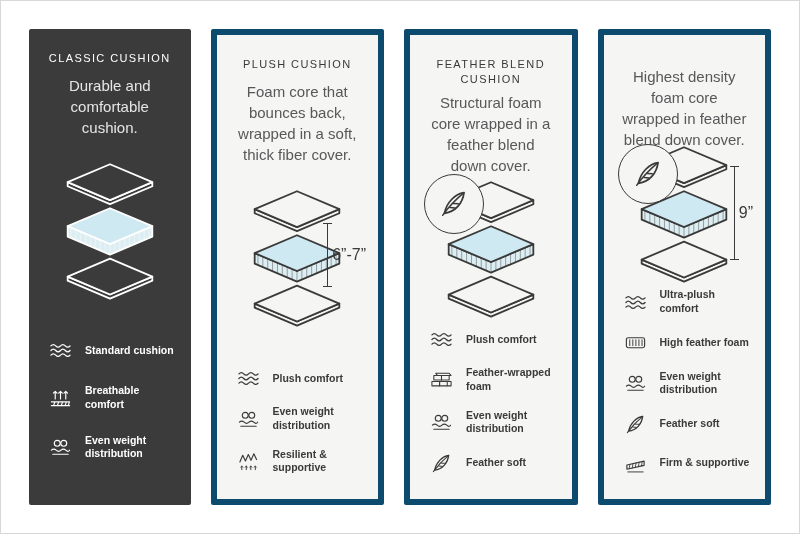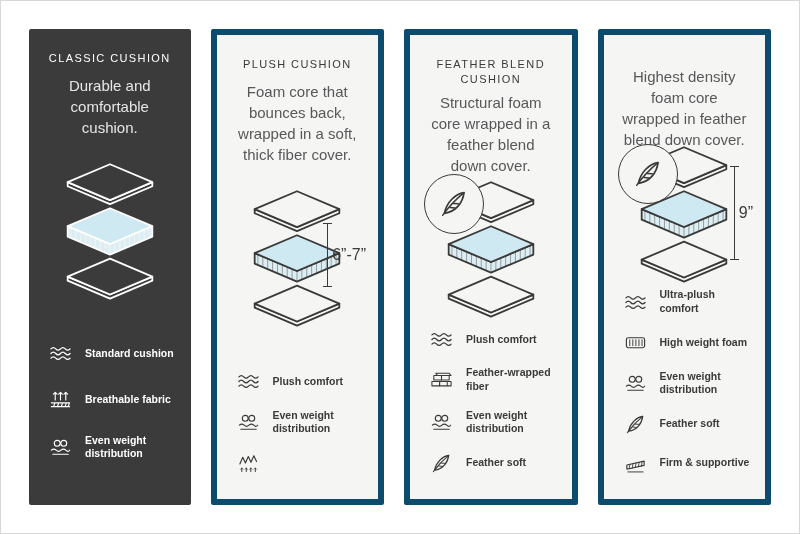--- a/index.html
+++ b/index.html
@@ -166,21 +166,21 @@
             </svg>
           </span>
         <span class="flabel">Standard cushion</span>
       </li>
       <li>
         <span class="ficon">
             <svg>
               <use href="#i-breathe"></use>
             </svg>
           </span>
-        <span class="flabel">Breathable fabric</span>
+        <span class="flabel">Breathable comfort</span>
       </li>
       <li>
         <span class="ficon">
             <svg>
               <use href="#i-weight"></use>
             </svg>
           </span>
         <span class="flabel">Even weight distribution</span>
       </li>
     </ul>
@@ -214,20 +214,21 @@
             </svg>
           </span>
         <span class="flabel">Even weight distribution</span>
       </li>
       <li>
         <span class="ficon">
             <svg>
               <use href="#i-spring"></use>
             </svg>
           </span>
+        <span class="flabel">Resilient &amp; supportive</span>
       </li>
     </ul>
   </section>
 
   <section class="card light card-feather">
     <h2 class="title">Feather Blend Cushion</h2>
     <p class="desc">Structural foam core wrapped in a feather blend down cover.</p>
     <div class="illustration">
       <div class="callout">
         <svg>
@@ -246,21 +247,21 @@
             </svg>
           </span>
         <span class="flabel">Plush comfort</span>
       </li>
       <li>
         <span class="ficon">
             <svg>
               <use href="#i-brick"></use>
             </svg>
           </span>
-        <span class="flabel">Feather-wrapped fiber</span>
+        <span class="flabel">Feather-wrapped foam</span>
       </li>
       <li>
         <span class="ficon">
             <svg>
               <use href="#i-weight"></use>
             </svg>
           </span>
         <span class="flabel">Even weight distribution</span>
       </li>
       <li>
@@ -298,21 +299,21 @@
             </svg>
           </span>
         <span class="flabel">Ultra-plush comfort</span>
       </li>
       <li>
         <span class="ficon">
             <svg>
               <use href="#i-density"></use>
             </svg>
           </span>
-        <span class="flabel">High weight foam</span>
+        <span class="flabel">High feather foam</span>
       </li>
       <li>
         <span class="ficon">
             <svg>
               <use href="#i-weight"></use>
             </svg>
           </span>
         <span class="flabel">Even weight distribution</span>
       </li>
       <li>

